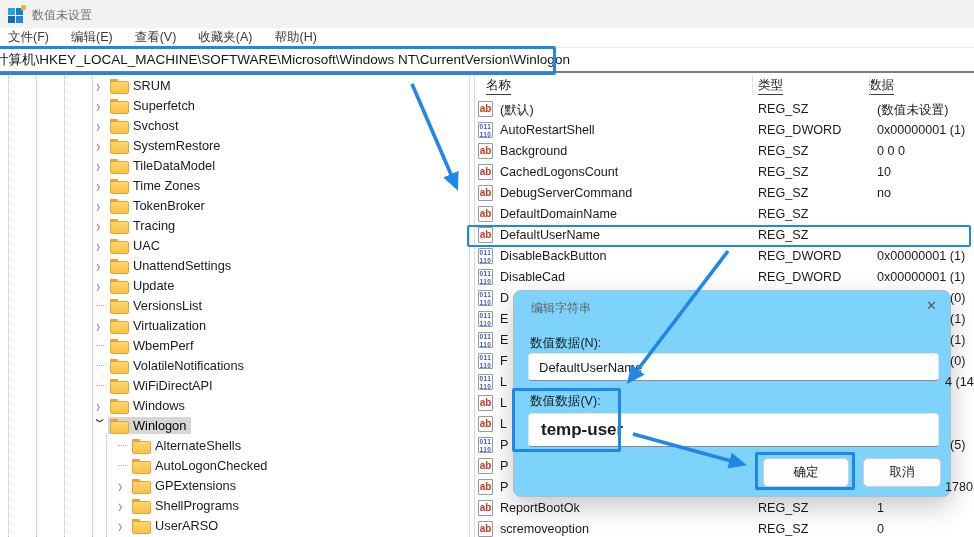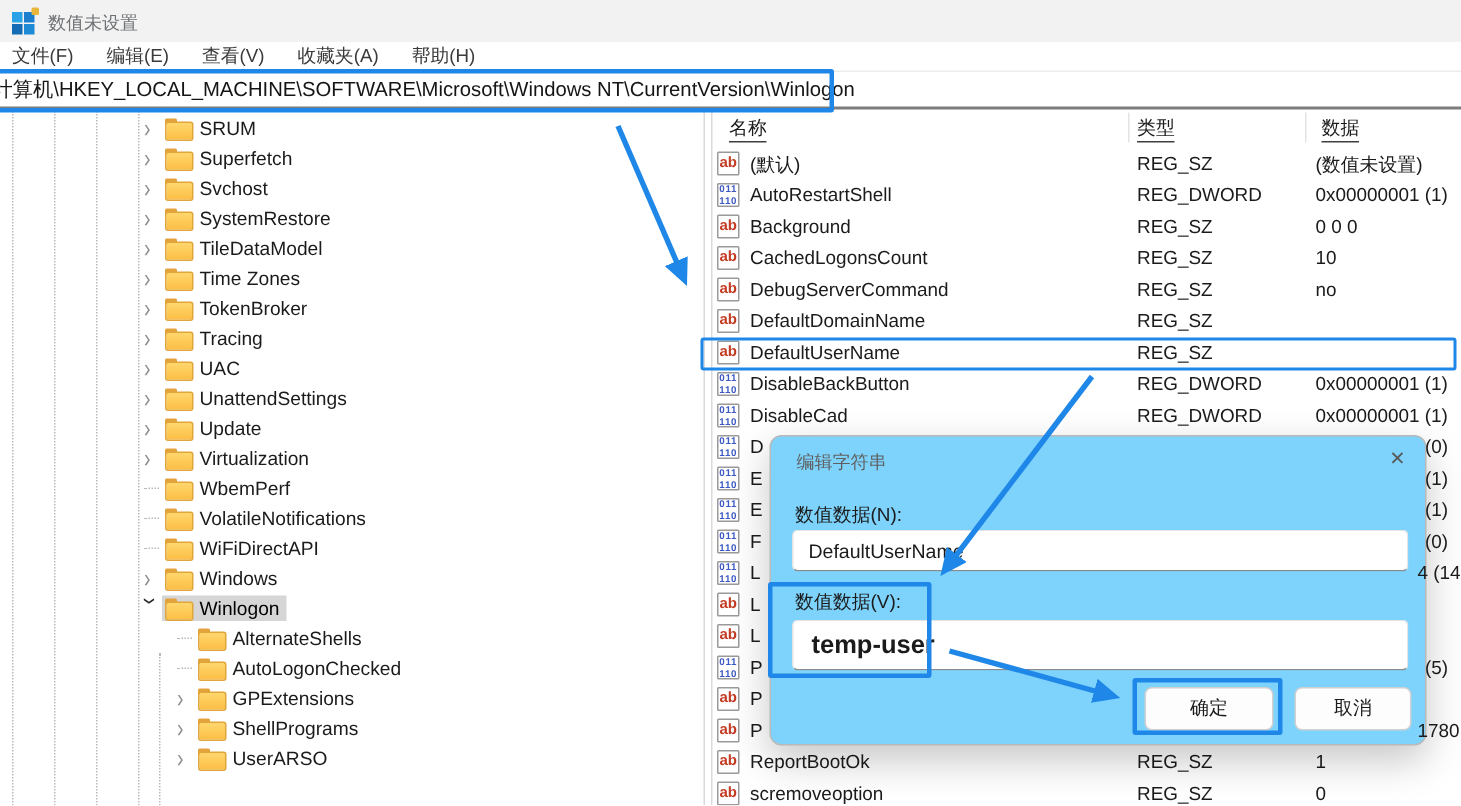--- a/index.html
+++ b/index.html
@@ -45,21 +45,21 @@
   .tsel .tlabel { color:#000000; }
 
   #splitter1 { position:absolute; left:469px; top:74px; bottom:0; width:1px; background:#dadada; }
   #splitter2 { position:absolute; left:474px; top:74px; bottom:0; width:1px; background:#dadada; }
 
   
   #listpane { position:absolute; left:477px; top:74px; right:0; bottom:0; background:#fff; font-size:12.6px; }
   #listheader { position:absolute; left:0; top:0; right:0; height:23px; }
   .hcell { position:absolute; top:3px; }
   .hcell span { border-bottom:1px solid #3f3f3f; padding-bottom:2px; }
-  .hc-name{left:9px;} .hc-type{left:281px;} .hc-data{left:404px;}
+  .hc-name{left:9px;} .hc-type{left:281px;} .hc-data{left:392px;}
   .hsep { position:absolute; top:1px; height:20px; width:1px; background:#e3e3e3; }
   .hs1{left:275px;} .hs2{left:393px;}
   .lrow { position:absolute; left:0; right:0; height:21px; }
   .licon { position:absolute; left:1px; top:2px; width:15px; height:16px; background:#fff;
      border:1px solid #9a9a9a; border-radius:1px; text-align:center; overflow:hidden; }
   .licon.sz { color:#c23b22; font-weight:bold; font-size:10px; line-height:14px; }
   .licon.dword { color:#3c59c4; font-weight:bold; font-size:6.5px; }
   .licon.dword i { display:block; font-style:normal; line-height:6.5px; margin-top:1px; letter-spacing:.5px; }
   .lname { position:absolute; left:23px; top:3px; white-space:nowrap; }
   .ltype { position:absolute; left:281px; top:3px; white-space:nowrap; }
@@ -186,20 +186,26 @@
           <span class="tlabel">UnattendSettings</span>
         </div>
       <div class="trow lvl0">
           <span class="ind"></span>
           <span class="chev">›</span>
           <span class="folder"></span>
           <span class="tlabel">Update</span>
         </div>
       <div class="trow lvl0">
           <span class="ind"></span>
+          <span class="chev stub"></span>
+          <span class="folder"></span>
+          <span class="tlabel">VersionsList</span>
+        </div>
+      <div class="trow lvl0">
+          <span class="ind"></span>
           <span class="chev">›</span>
           <span class="folder"></span>
           <span class="tlabel">Virtualization</span>
         </div>
       <div class="trow lvl0">
           <span class="ind"></span>
           <span class="chev stub"></span>
           <span class="folder"></span>
           <span class="tlabel">WbemPerf</span>
         </div>

